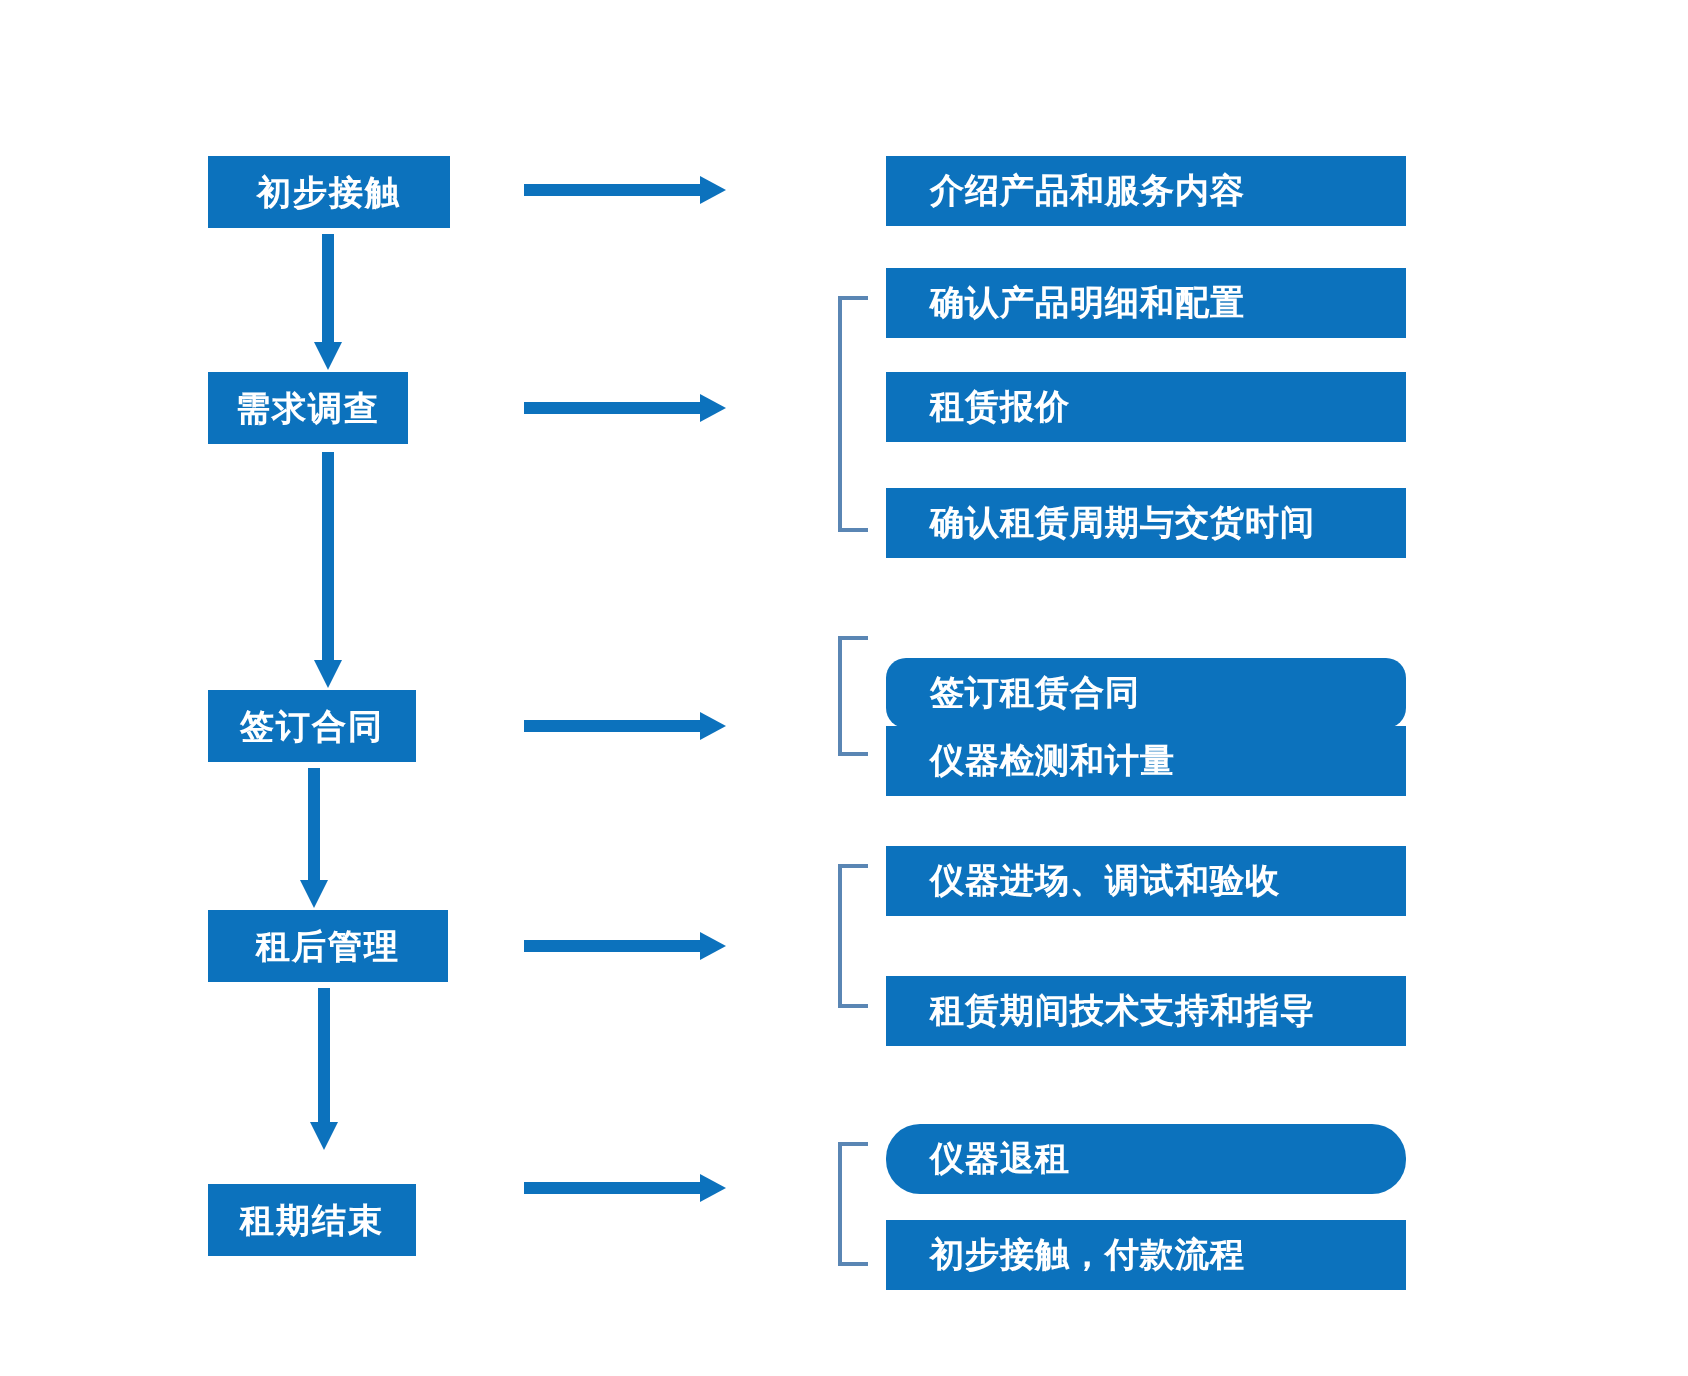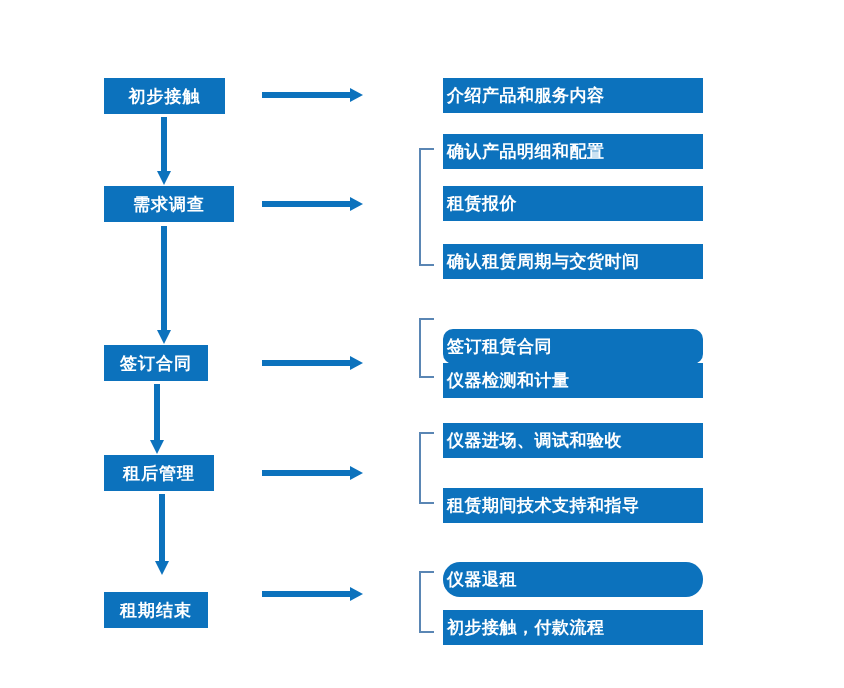--- a/index.html
+++ b/index.html
@@ -54,21 +54,21 @@
   
   .detail-box {
     position: absolute;
     background: #0c72bd;
     color: #ffffff;
     font-size: 17px;
     font-weight: bold;
     display: flex;
     align-items: center;
     justify-content: flex-start;
-    padding-left: 4px;
+    padding-left: 22px;
     box-sizing: border-box;
     letter-spacing: 0.5px;
     left: 443px;
     width: 260px;
     height: 35px;
   }
 
   
   .arrow-right {
     position: absolute;
@@ -94,25 +94,25 @@
   }
 </style>
 </head>
 <body>
 
 <div id="canvas">
 
 
   <div class="stage-box" style="left:104px; top:78px; width:121px;">初步接触</div>
 
-  <div class="stage-box" style="left:104px; top:186px; width:130px;">需求调查</div>
+  <div class="stage-box" style="left:104px; top:186px; width:100px;">需求调查</div>
 
   <div class="stage-box" style="left:104px; top:345px; width:104px;">签订合同</div>
 
-  <div class="stage-box" style="left:104px; top:455px; width:110px;">租后管理</div>
+  <div class="stage-box" style="left:104px; top:455px; width:120px;">租后管理</div>
 
   <div class="stage-box" style="left:104px; top:576px; width:104px;margin-top:16px;">租期结束</div>
 
   <div class="arrow-down" style="left:157px; top:117px; height:70px;">
     <svg width="14" height="70" viewBox="0 0 14 70">
       <rect x="4" y="0" width="6" height="56" fill="#0c72bd"></rect>
       <polygon points="0,54 14,54 7,68" fill="#0c72bd"></polygon>
     </svg>
   </div>
 

